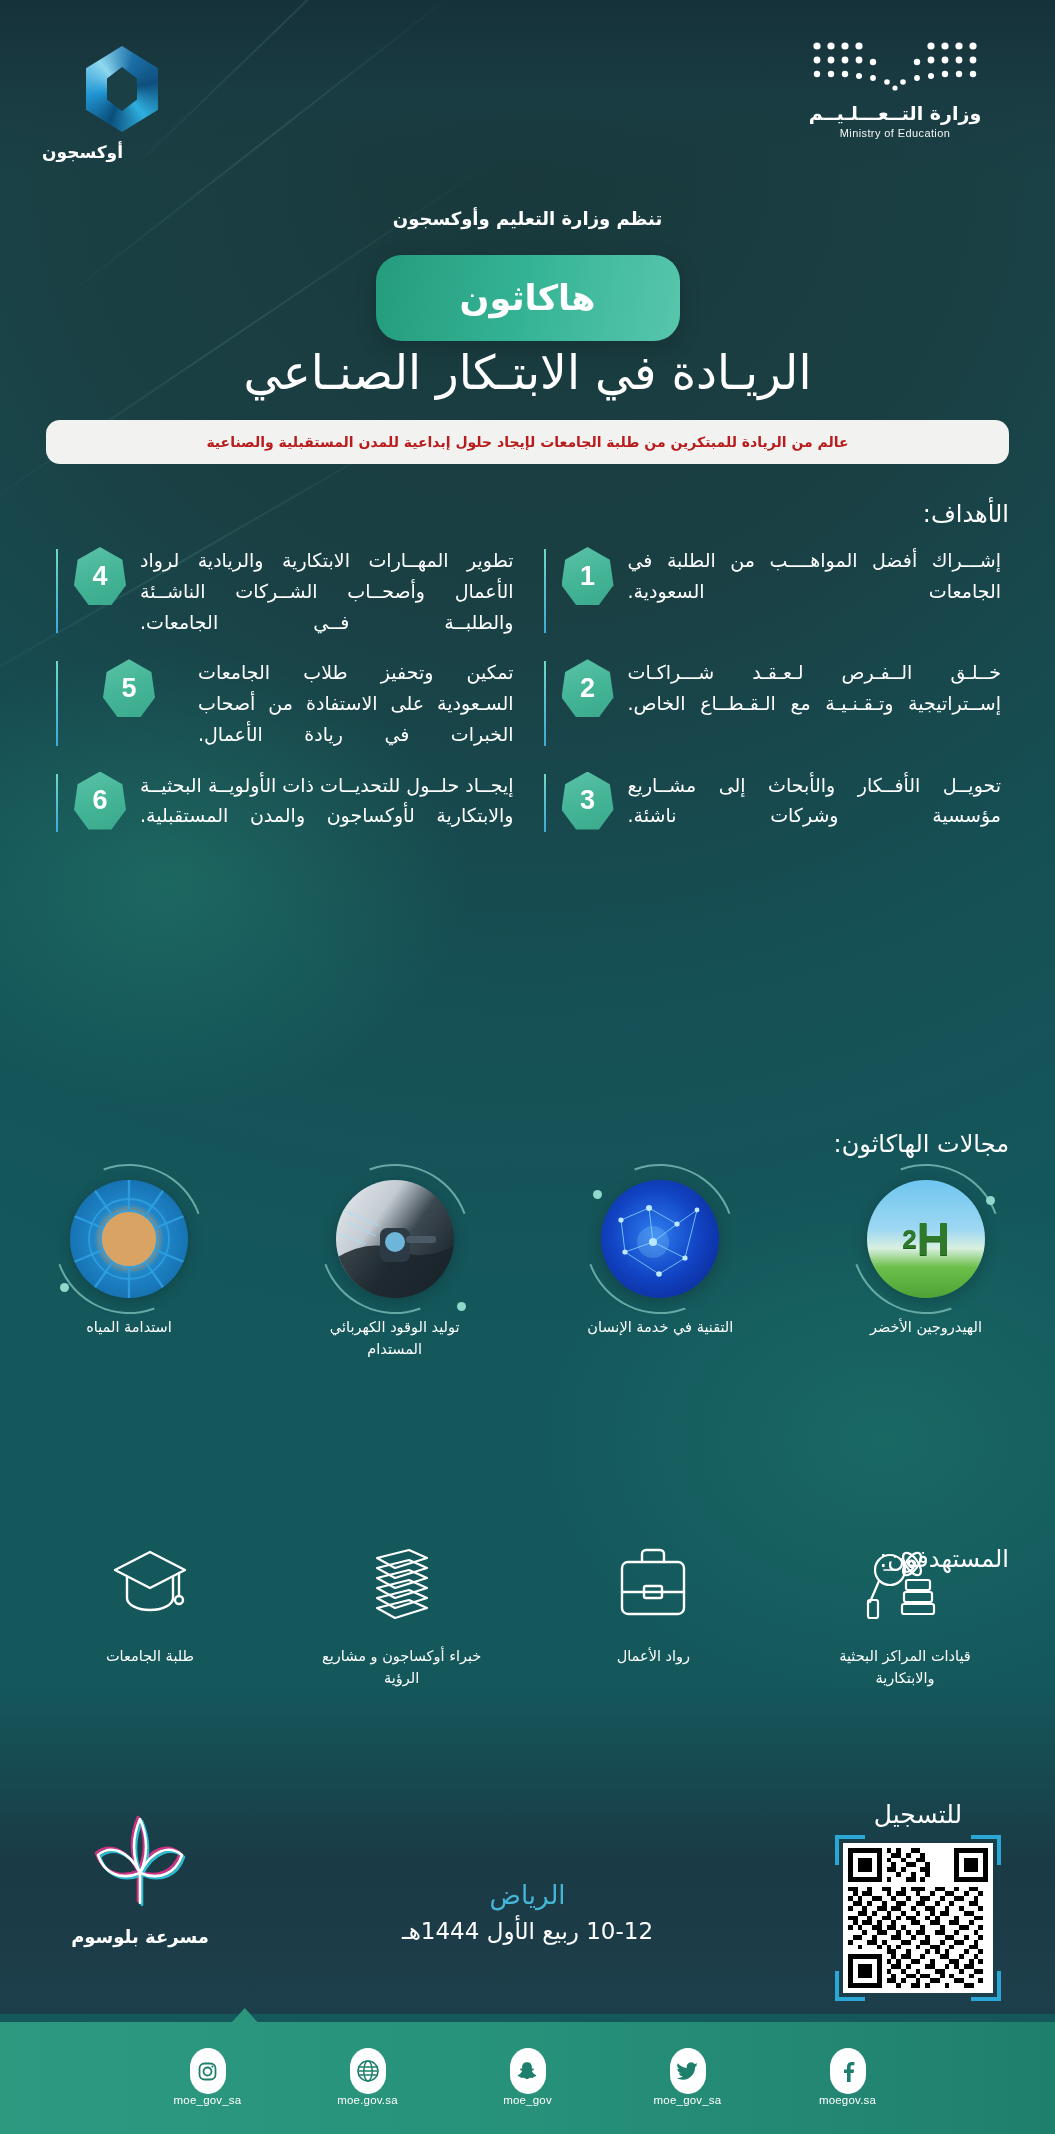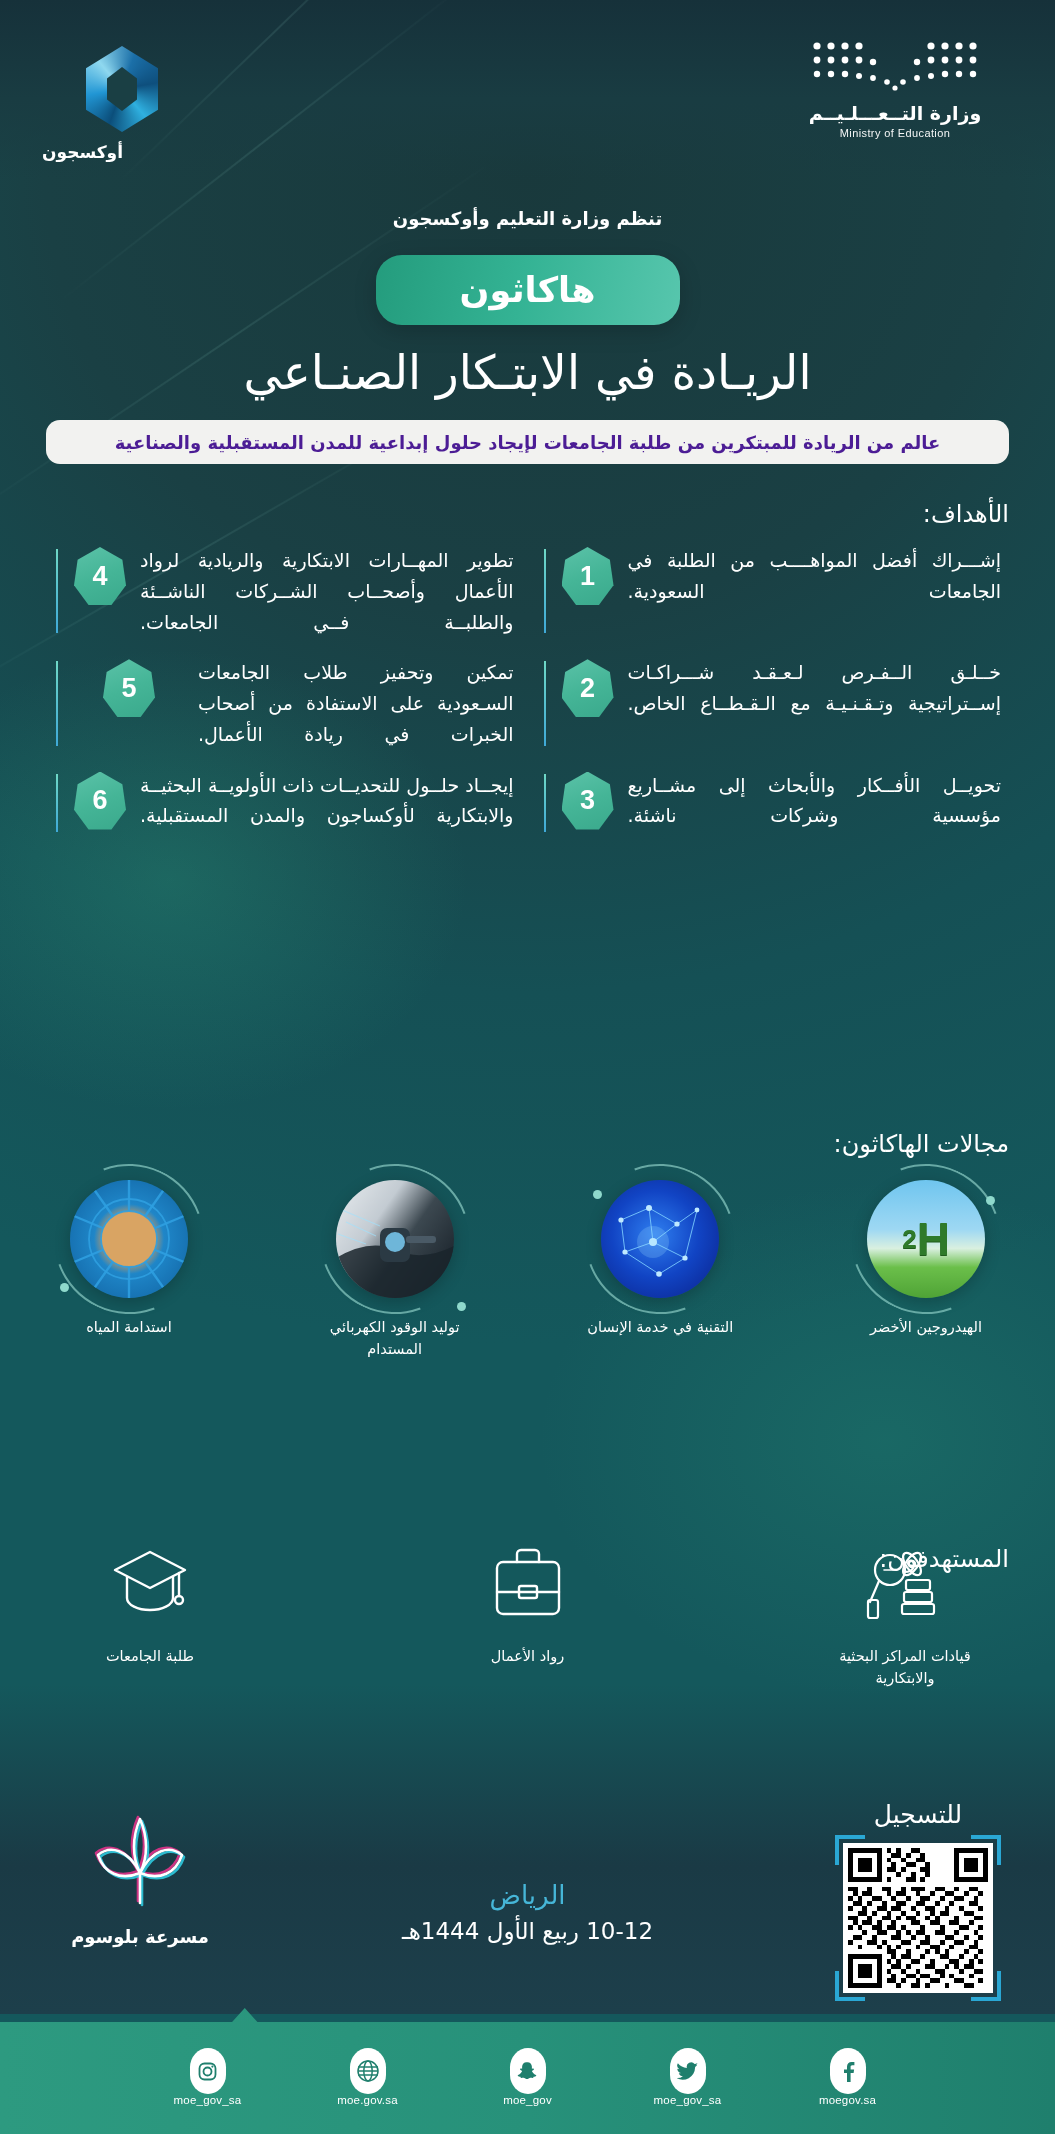--- a/index.html
+++ b/index.html
@@ -51,34 +51,34 @@
   .logo-moe { position:absolute; right:40px; top:38px; width:240px; text-align:center; }
   .moe-dots { height:56px; display:flex; justify-content:center; align-items:flex-start; }
   .moe-dots svg { display:block; }
   .moe-ar { font-size:19px; font-weight:700; letter-spacing:1.5px; margin-top:8px; }
   .moe-en { font-size:11px; letter-spacing:.4px; margin-top:3px; opacity:.95; font-family:"Liberation Sans",sans-serif; }
 
   
   .organizer { position:absolute; top:208px; left:0; right:0; text-align:center; font-size:18px; font-weight:600; letter-spacing:.3px; }
   .pill {
     position:absolute; top:255px; left:50%; transform:translateX(-50%);
-    width:304px; height:70px; border-radius:26px;
+    width:304px; height:86px; border-radius:26px;
     background:linear-gradient(100deg,#249c7d 0%,#34b394 48%,#57c6ad 100%);
     display:flex; align-items:center; justify-content:center;
     box-shadow:0 6px 22px rgba(0,0,0,.18);
   }
   .pill span { font-size:35px; font-weight:800; letter-spacing:.5px; }
   .headline { position:absolute; top:345px; left:0; right:0; text-align:center;
     font-size:47px; font-weight:400; letter-spacing:1px; white-space:nowrap; }
   .subtitle-band {
     position:absolute; top:420px; left:46px; right:46px; height:44px;
     background:#f2f2f0; border-radius:14px;
     display:flex; align-items:center; justify-content:center;
   }
-  .subtitle-band span { color:#4c1d95; font-size:18px; font-weight:700; letter-spacing:.1px;text-align:right; }
+  .subtitle-band span { color:#b91c1c; font-size:14px; font-weight:700; letter-spacing:.1px;text-align:right; }
 
   
   .sec-head { position:absolute; right:46px; font-size:24px; font-weight:500; letter-spacing:.5px; }
 
   
   .objectives { position:absolute; top:535px; left:40px; right:40px; }
   .obj-grid { display:grid; grid-template-columns:1fr 1fr; column-gap:0px; row-gap:0px; }
   .obj {
     display:flex; align-items:flex-start; gap:14px; padding:10px 14px 10px 14px;
     min-height:86px;
@@ -426,20 +426,33 @@
           <svg width="82" height="82" viewBox="0 0 82 82" fill="none" stroke="#ffffff" stroke-width="2.4" stroke-linecap="round" stroke-linejoin="round">
             <rect x="10" y="20" width="62" height="52" rx="6"></rect>
             <path d="M30 20 V12 a4 4 0 0 1 4-4 h14 a4 4 0 0 1 4 4 v8"></path>
             <line x1="10" y1="50" x2="72" y2="50"></line>
             <rect x="32" y="44" width="18" height="12" rx="2"></rect>
           </svg>
         </div>
         <div class="aud-label">رواد الأعمال</div>
       </div>
 
+      <div class="aud">
+        <div class="aud-icon">
+          <svg width="82" height="82" viewBox="0 0 82 82" fill="none" stroke="#ffffff" stroke-width="2.1" stroke-linejoin="round">
+            <path d="M16 16 L48 8 L66 16 L34 26 Z"></path>
+            <path d="M16 26 L48 18 L66 26 L34 36 Z"></path>
+            <path d="M16 36 L48 28 L66 36 L34 46 Z"></path>
+            <path d="M16 46 L48 38 L66 46 L34 56 Z"></path>
+            <path d="M16 56 L48 48 L66 56 L34 66 Z"></path>
+            <path d="M16 66 L48 58 L66 66 L34 76 Z"></path>
+          </svg>
+        </div>
+        <div class="aud-label">خبراء أوكساجون و مشاريع الرؤية</div>
+      </div>
 
       <div class="aud">
         <div class="aud-icon">
           <svg width="86" height="86" viewBox="0 0 86 86" fill="none" stroke="#ffffff" stroke-width="2.4" stroke-linecap="round" stroke-linejoin="round">
             <path d="M43 12 L78 30 L43 48 L8 30 Z"></path>
             <path d="M20 37 V58 c0 7 11 12 23 12 s23-5 23-12 V37"></path>
             <line x1="72" y1="33" x2="72" y2="56"></line>
             <circle cx="72" cy="60" r="4"></circle>
           </svg>
         </div>

